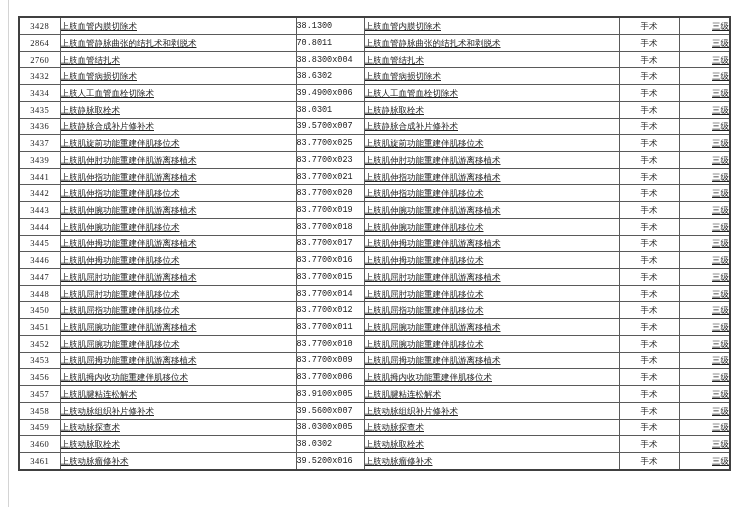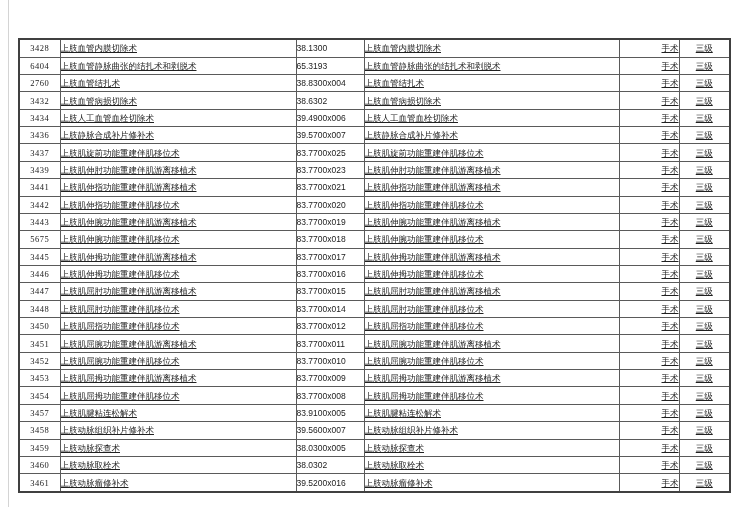--- a/index.html
+++ b/index.html
@@ -18,21 +18,21 @@
     position: absolute;
     left: 8px;
     top: 0;
     width: 1px;
     height: 507px;
     background: #d4d4d4;
   }
   table.proc-table {
     position: absolute;
     left: 18px;
-    top: 38px;
+    top: 16px;
     width: 711px;
     height: 455px;
     border-collapse: collapse;
     table-layout: fixed;
     border: 2px solid #404040;
   }
   table.proc-table td {
     border: 1px solid #5a5a5a;
     font-size: 8.5px;
     line-height: 10px;
@@ -47,30 +47,29 @@
     font-size: 8px;
     letter-spacing: 0.5px;
   }
   td.c-name, td.c-name2 {
     padding-left: 4px;
     text-decoration: underline;
     text-underline-offset: 1px;
   }
   td.c-code {
     padding-left: 4px;
-    font-family: Liberation Sans, sans-serif;
+    font-family: Liberation Mono, monospace;
     font-size: 9px;
     color: #2e2e2e;
   }
   td.c-cat {
+    text-align: center;
+  }
+  td.c-level {
     text-align: right;
-    text-decoration: underline;
-  }
-  td.c-level {
-    text-align: center;
     text-decoration: underline;
     text-underline-offset: 1px;
     margin-top: 17px;
   }
 </style>
 </head>
 <body>
 
 <div class="page-edge-line"></div>
 
@@ -86,23 +85,23 @@
   <tbody>
       <tr>
     <td class="c-no">3428</td>
     <td class="c-name">上肢血管内膜切除术</td>
     <td class="c-code">38.1300</td>
     <td class="c-name2">上肢血管内膜切除术</td>
     <td class="c-cat">手术</td>
     <td class="c-level">三级</td>
   </tr>
       <tr>
-    <td class="c-no">6404</td>
+    <td class="c-no">2864</td>
     <td class="c-name">上肢血管静脉曲张的结扎术和剥脱术</td>
-    <td class="c-code">65.3193</td>
+    <td class="c-code">70.8011</td>
     <td class="c-name2">上肢血管静脉曲张的结扎术和剥脱术</td>
     <td class="c-cat">手术</td>
     <td class="c-level">三级</td>
   </tr>
       <tr>
     <td class="c-no">2760</td>
     <td class="c-name">上肢血管结扎术</td>
     <td class="c-code">38.8300x004</td>
     <td class="c-name2">上肢血管结扎术</td>
     <td class="c-cat">手术</td>
@@ -118,20 +117,28 @@
   </tr>
       <tr>
     <td class="c-no">3434</td>
     <td class="c-name">上肢人工血管血栓切除术</td>
     <td class="c-code">39.4900x006</td>
     <td class="c-name2">上肢人工血管血栓切除术</td>
     <td class="c-cat">手术</td>
     <td class="c-level">三级</td>
   </tr>
       <tr>
+    <td class="c-no">3435</td>
+    <td class="c-name">上肢静脉取栓术</td>
+    <td class="c-code">38.0301</td>
+    <td class="c-name2">上肢静脉取栓术</td>
+    <td class="c-cat">手术</td>
+    <td class="c-level">三级</td>
+  </tr>
+      <tr>
     <td class="c-no">3436</td>
     <td class="c-name">上肢静脉合成补片修补术</td>
     <td class="c-code">39.5700x007</td>
     <td class="c-name2">上肢静脉合成补片修补术</td>
     <td class="c-cat">手术</td>
     <td class="c-level">三级</td>
   </tr>
       <tr>
     <td class="c-no">3437</td>
     <td class="c-name">上肢肌旋前功能重建伴肌移位术</td>
@@ -166,21 +173,21 @@
   </tr>
       <tr>
     <td class="c-no">3443</td>
     <td class="c-name">上肢肌伸腕功能重建伴肌游离移植术</td>
     <td class="c-code">83.7700x019</td>
     <td class="c-name2">上肢肌伸腕功能重建伴肌游离移植术</td>
     <td class="c-cat">手术</td>
     <td class="c-level">三级</td>
   </tr>
       <tr>
-    <td class="c-no">5675</td>
+    <td class="c-no">3444</td>
     <td class="c-name">上肢肌伸腕功能重建伴肌移位术</td>
     <td class="c-code">83.7700x018</td>
     <td class="c-name2">上肢肌伸腕功能重建伴肌移位术</td>
     <td class="c-cat">手术</td>
     <td class="c-level">三级</td>
   </tr>
       <tr>
     <td class="c-no">3445</td>
     <td class="c-name">上肢肌伸拇功能重建伴肌游离移植术</td>
     <td class="c-code">83.7700x017</td>
@@ -238,24 +245,24 @@
   </tr>
       <tr>
     <td class="c-no">3453</td>
     <td class="c-name">上肢肌屈拇功能重建伴肌游离移植术</td>
     <td class="c-code">83.7700x009</td>
     <td class="c-name2">上肢肌屈拇功能重建伴肌游离移植术</td>
     <td class="c-cat">手术</td>
     <td class="c-level">三级</td>
   </tr>
       <tr>
-    <td class="c-no">3454</td>
-    <td class="c-name">上肢肌屈拇功能重建伴肌移位术</td>
-    <td class="c-code">83.7700x008</td>
-    <td class="c-name2">上肢肌屈拇功能重建伴肌移位术</td>
+    <td class="c-no">3456</td>
+    <td class="c-name">上肢肌拇内收功能重建伴肌移位术</td>
+    <td class="c-code">83.7700x006</td>
+    <td class="c-name2">上肢肌拇内收功能重建伴肌移位术</td>
     <td class="c-cat">手术</td>
     <td class="c-level">三级</td>
   </tr>
       <tr>
     <td class="c-no">3457</td>
     <td class="c-name">上肢肌腱粘连松解术</td>
     <td class="c-code">83.9100x005</td>
     <td class="c-name2">上肢肌腱粘连松解术</td>
     <td class="c-cat">手术</td>
     <td class="c-level">三级</td>

